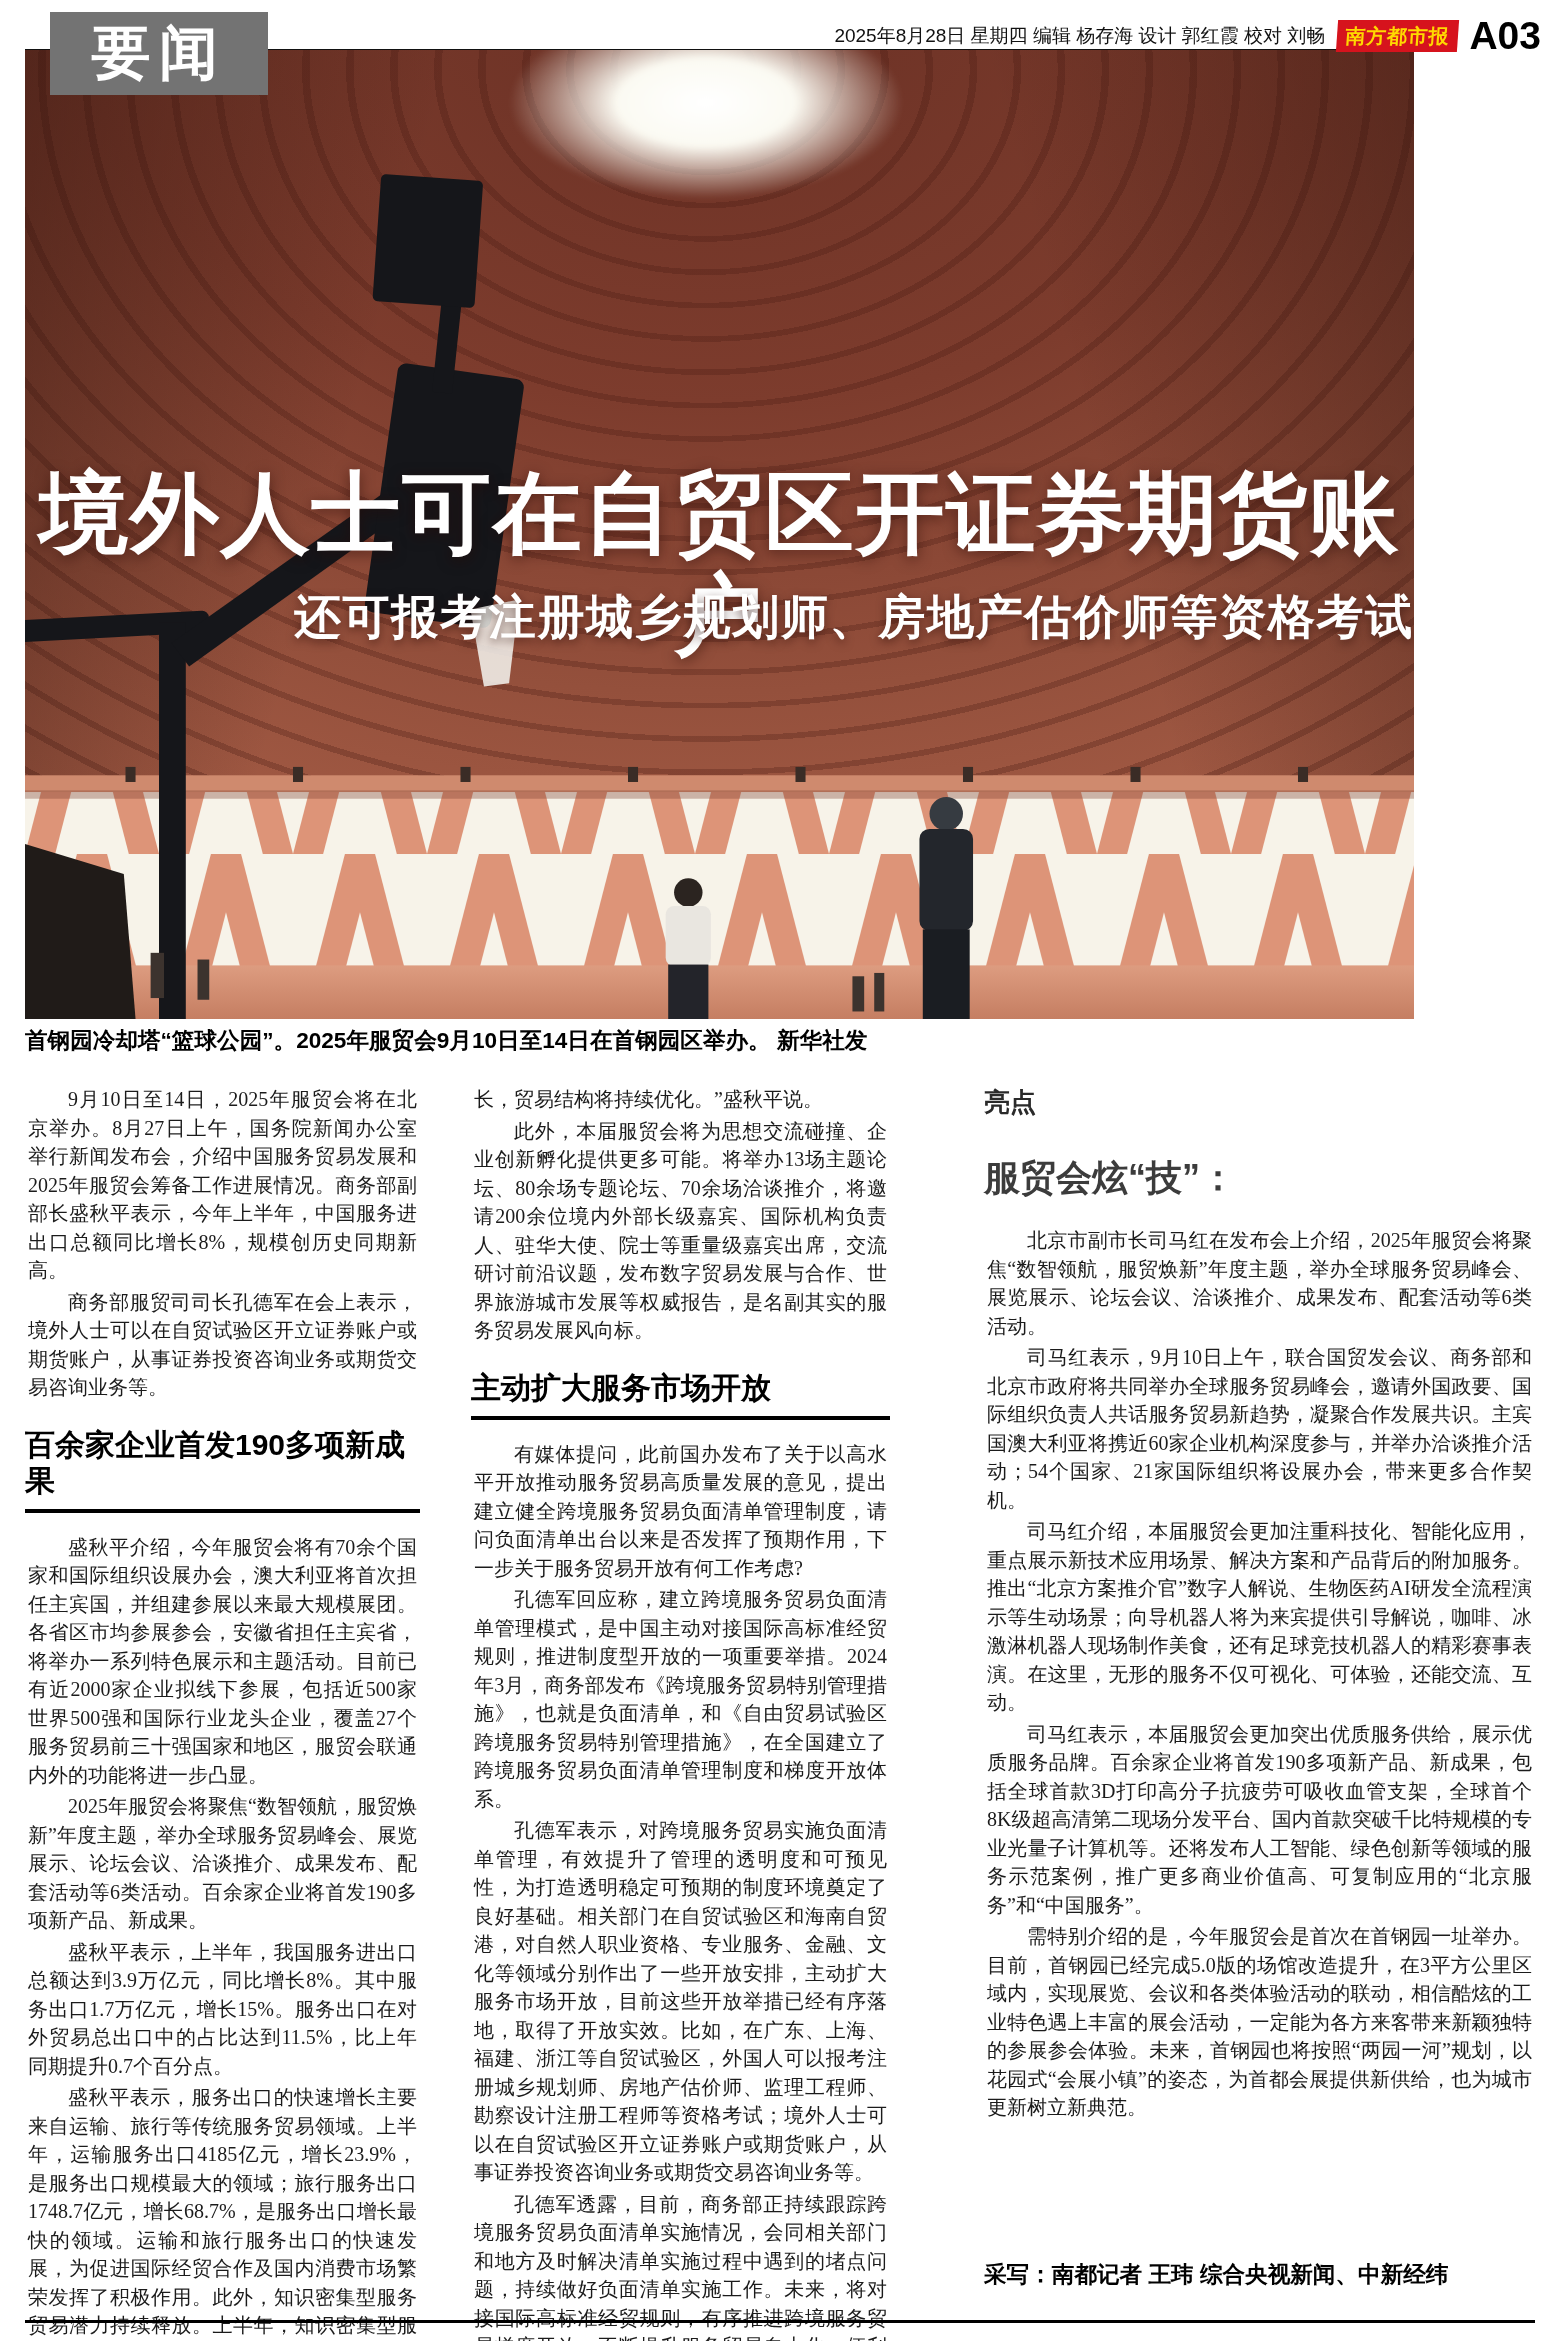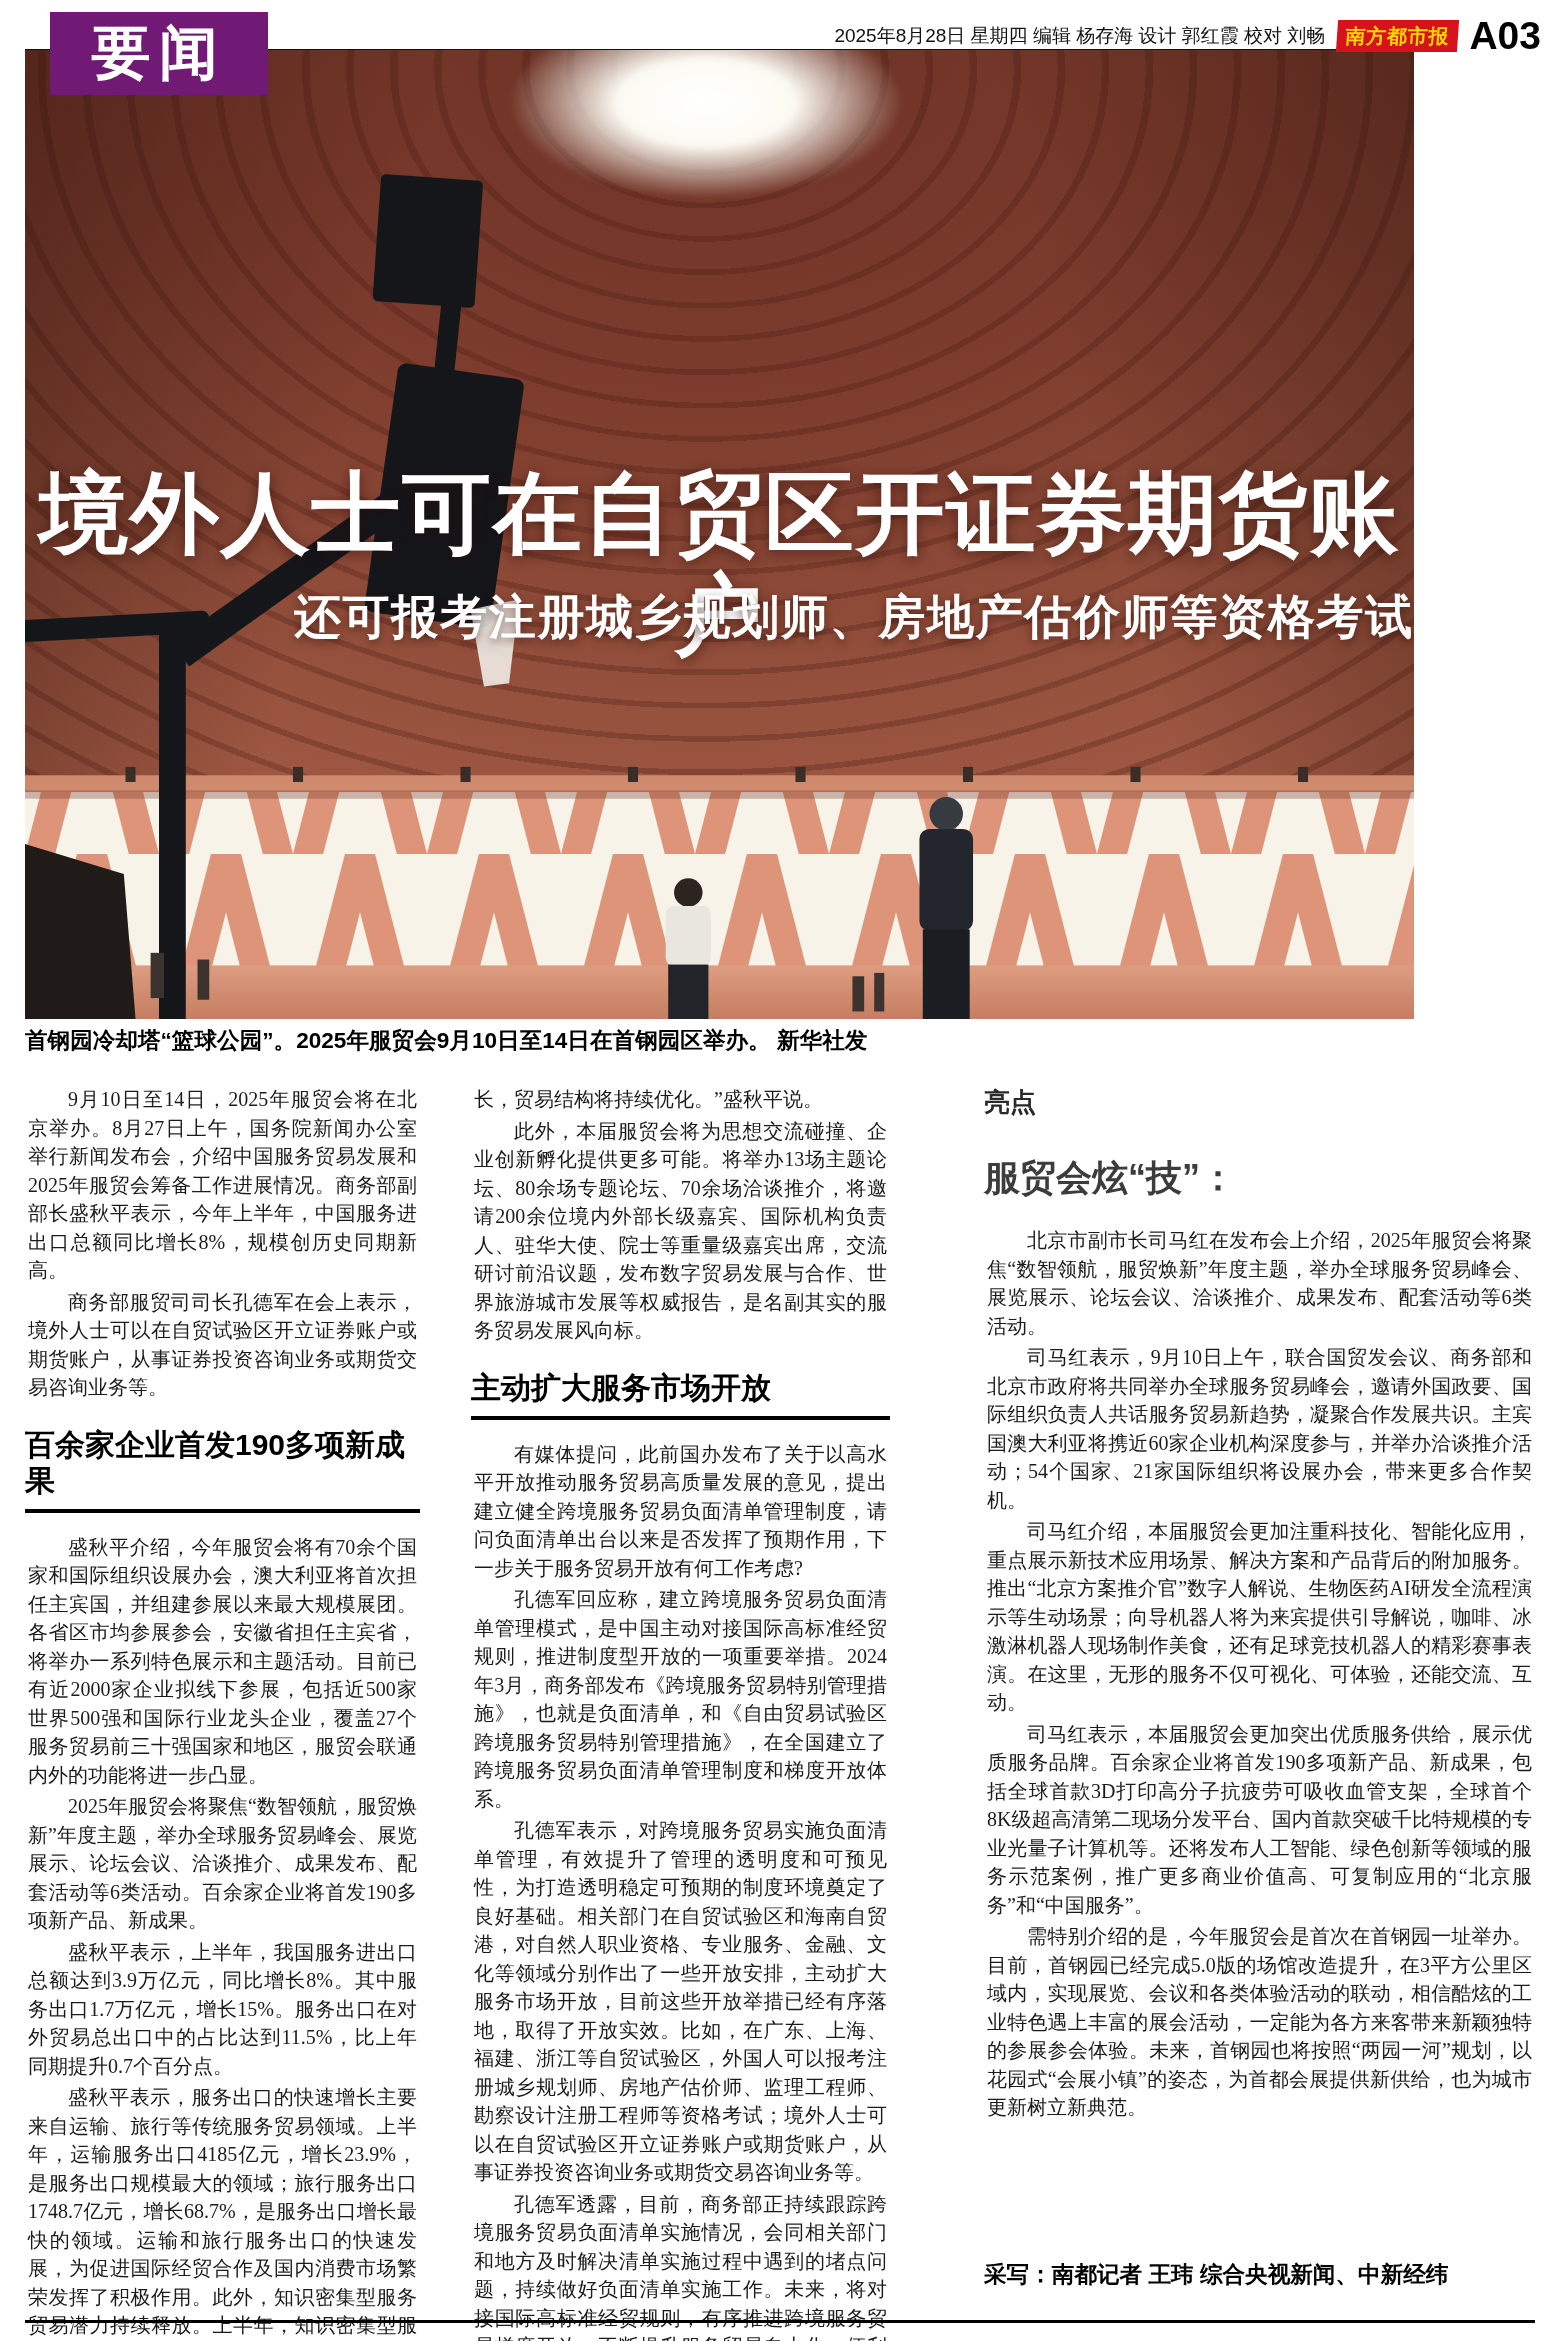--- a/index.html
+++ b/index.html
@@ -1,19 +1,19 @@
 <!DOCTYPE html>
 <html style="font-size:13.4px"><head>
 <meta charset="utf-8">
 <style>
   html,body{margin:0;padding:0;background:#e8e8e8;}
   .page{position:relative;width:1560px;height:2342px;background:#ffffff;overflow:hidden;
         font-family:"Liberation Serif",serif;color:#1b1b1b;}
   
-  .badge{position:absolute;left:50px;top:11.7px;width:218px;height:83px;background:#701a75;
+  .badge{position:absolute;left:50px;top:11.7px;width:218px;height:83px;background:#737373;
          display:flex;align-items:center;justify-content:center;z-index:6;}
   .badge span{color:#fff;font-family:"Liberation Sans",sans-serif;font-weight:900;
               font-size:59px;letter-spacing:8.4px;line-height:1;}
   .mast-right{position:absolute;right:19px;top:17px;height:37px;display:flex;align-items:center;
               gap:11.7px;z-index:6;}
   .dateline{font-family:"Liberation Sans",sans-serif;font-size:19px;color:#111;white-space:nowrap;}
   .paperlogo{background:#d6131d;color:#ffd900;font-family:"Liberation Sans",sans-serif;
              font-weight:900;font-size:20px;padding:2.5px 8.4px;transform:skewX(-4deg);
              letter-spacing:0.8px;white-space:nowrap;}
   .pageno{font-family:"Liberation Sans",sans-serif;font-weight:900;font-size:39px;color:#000;}

